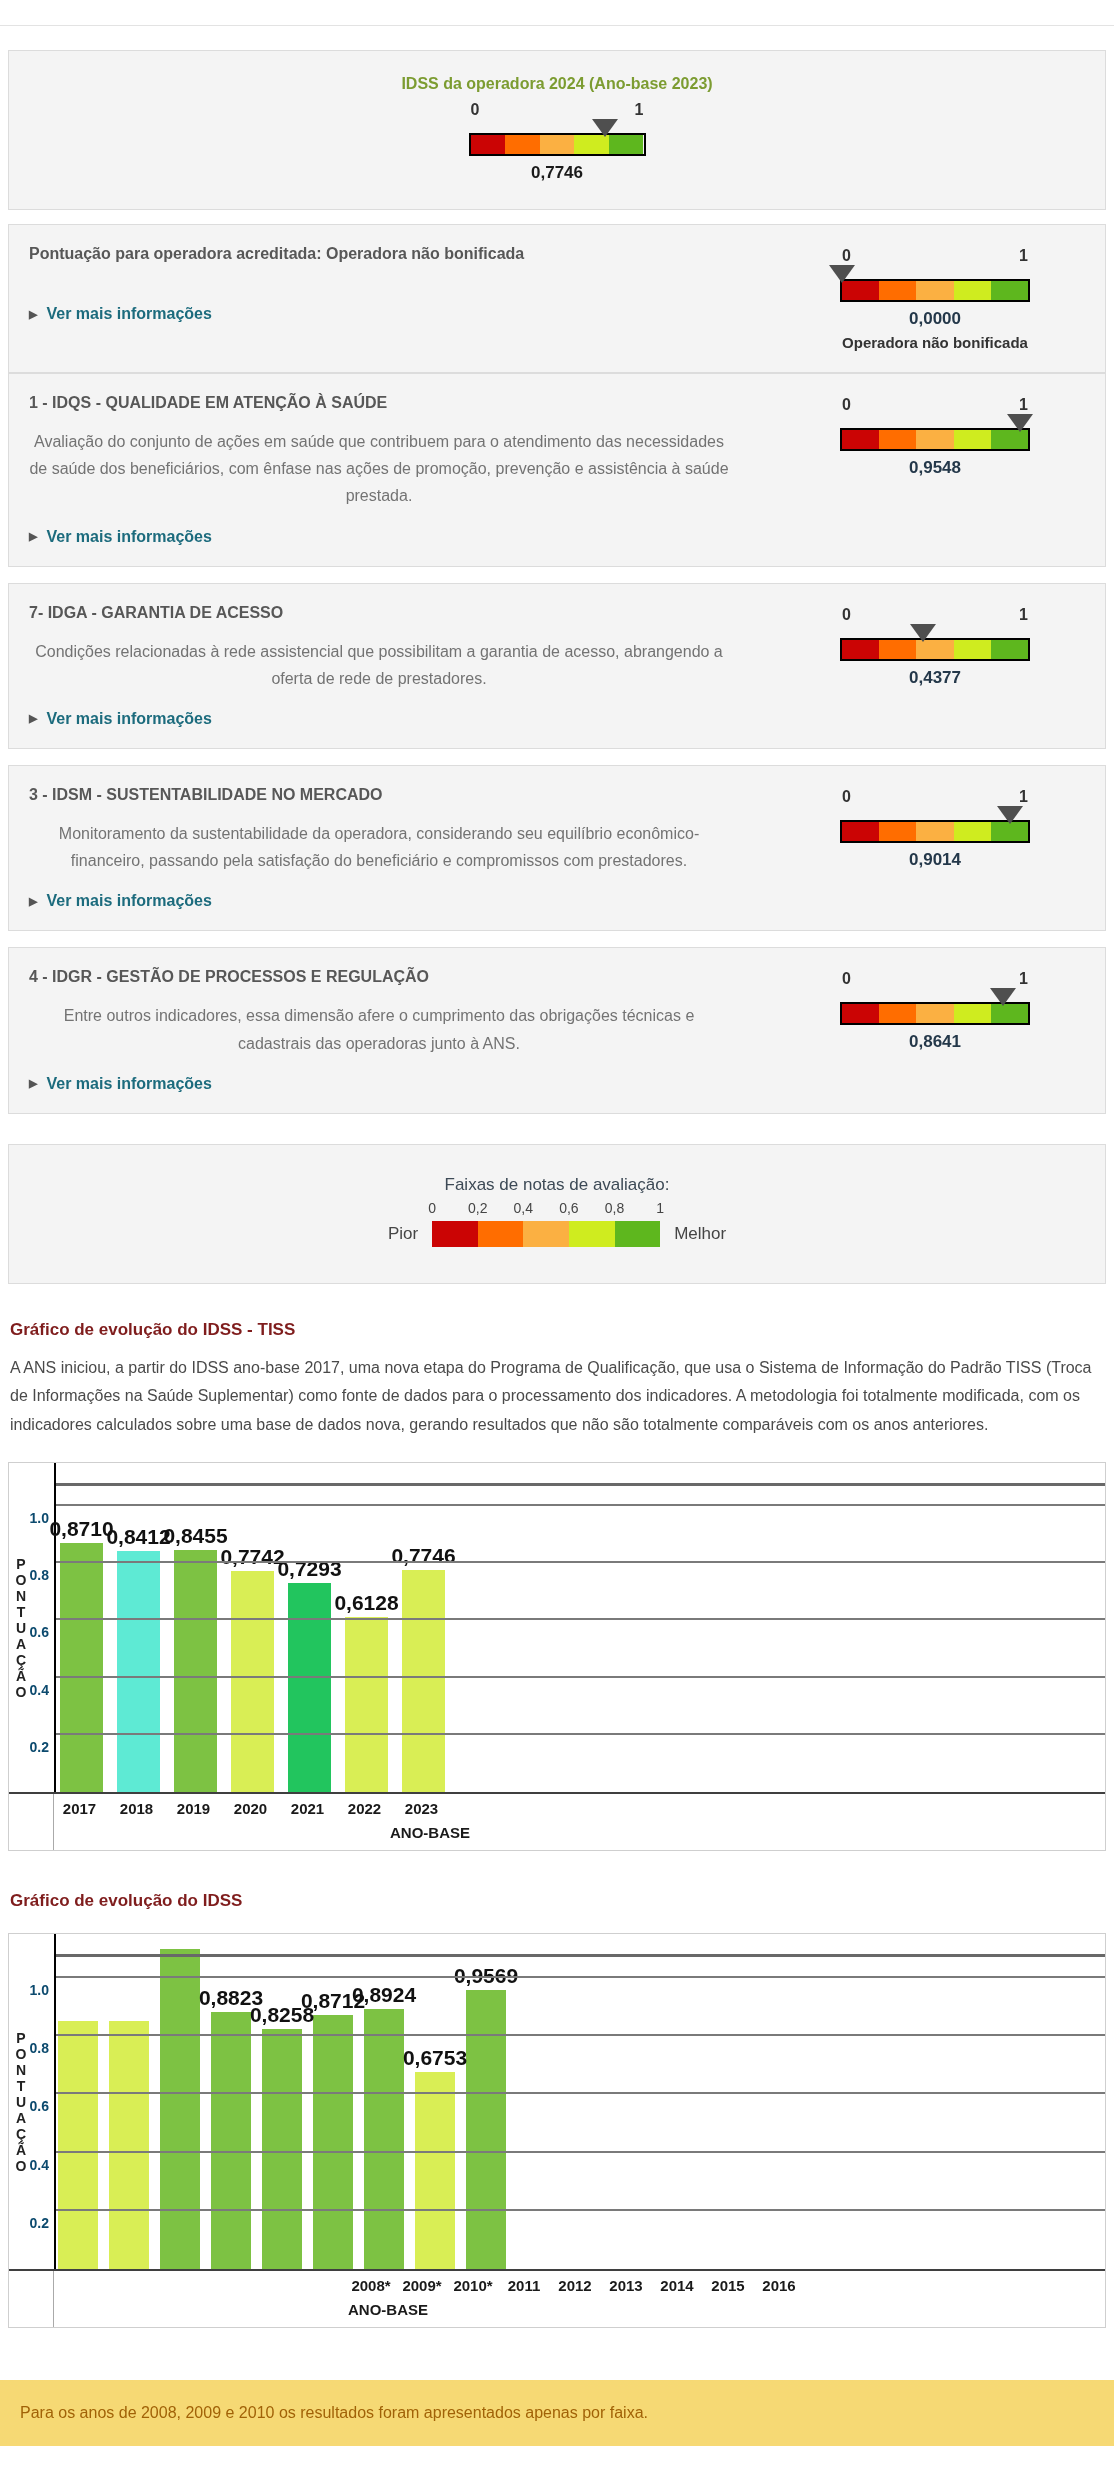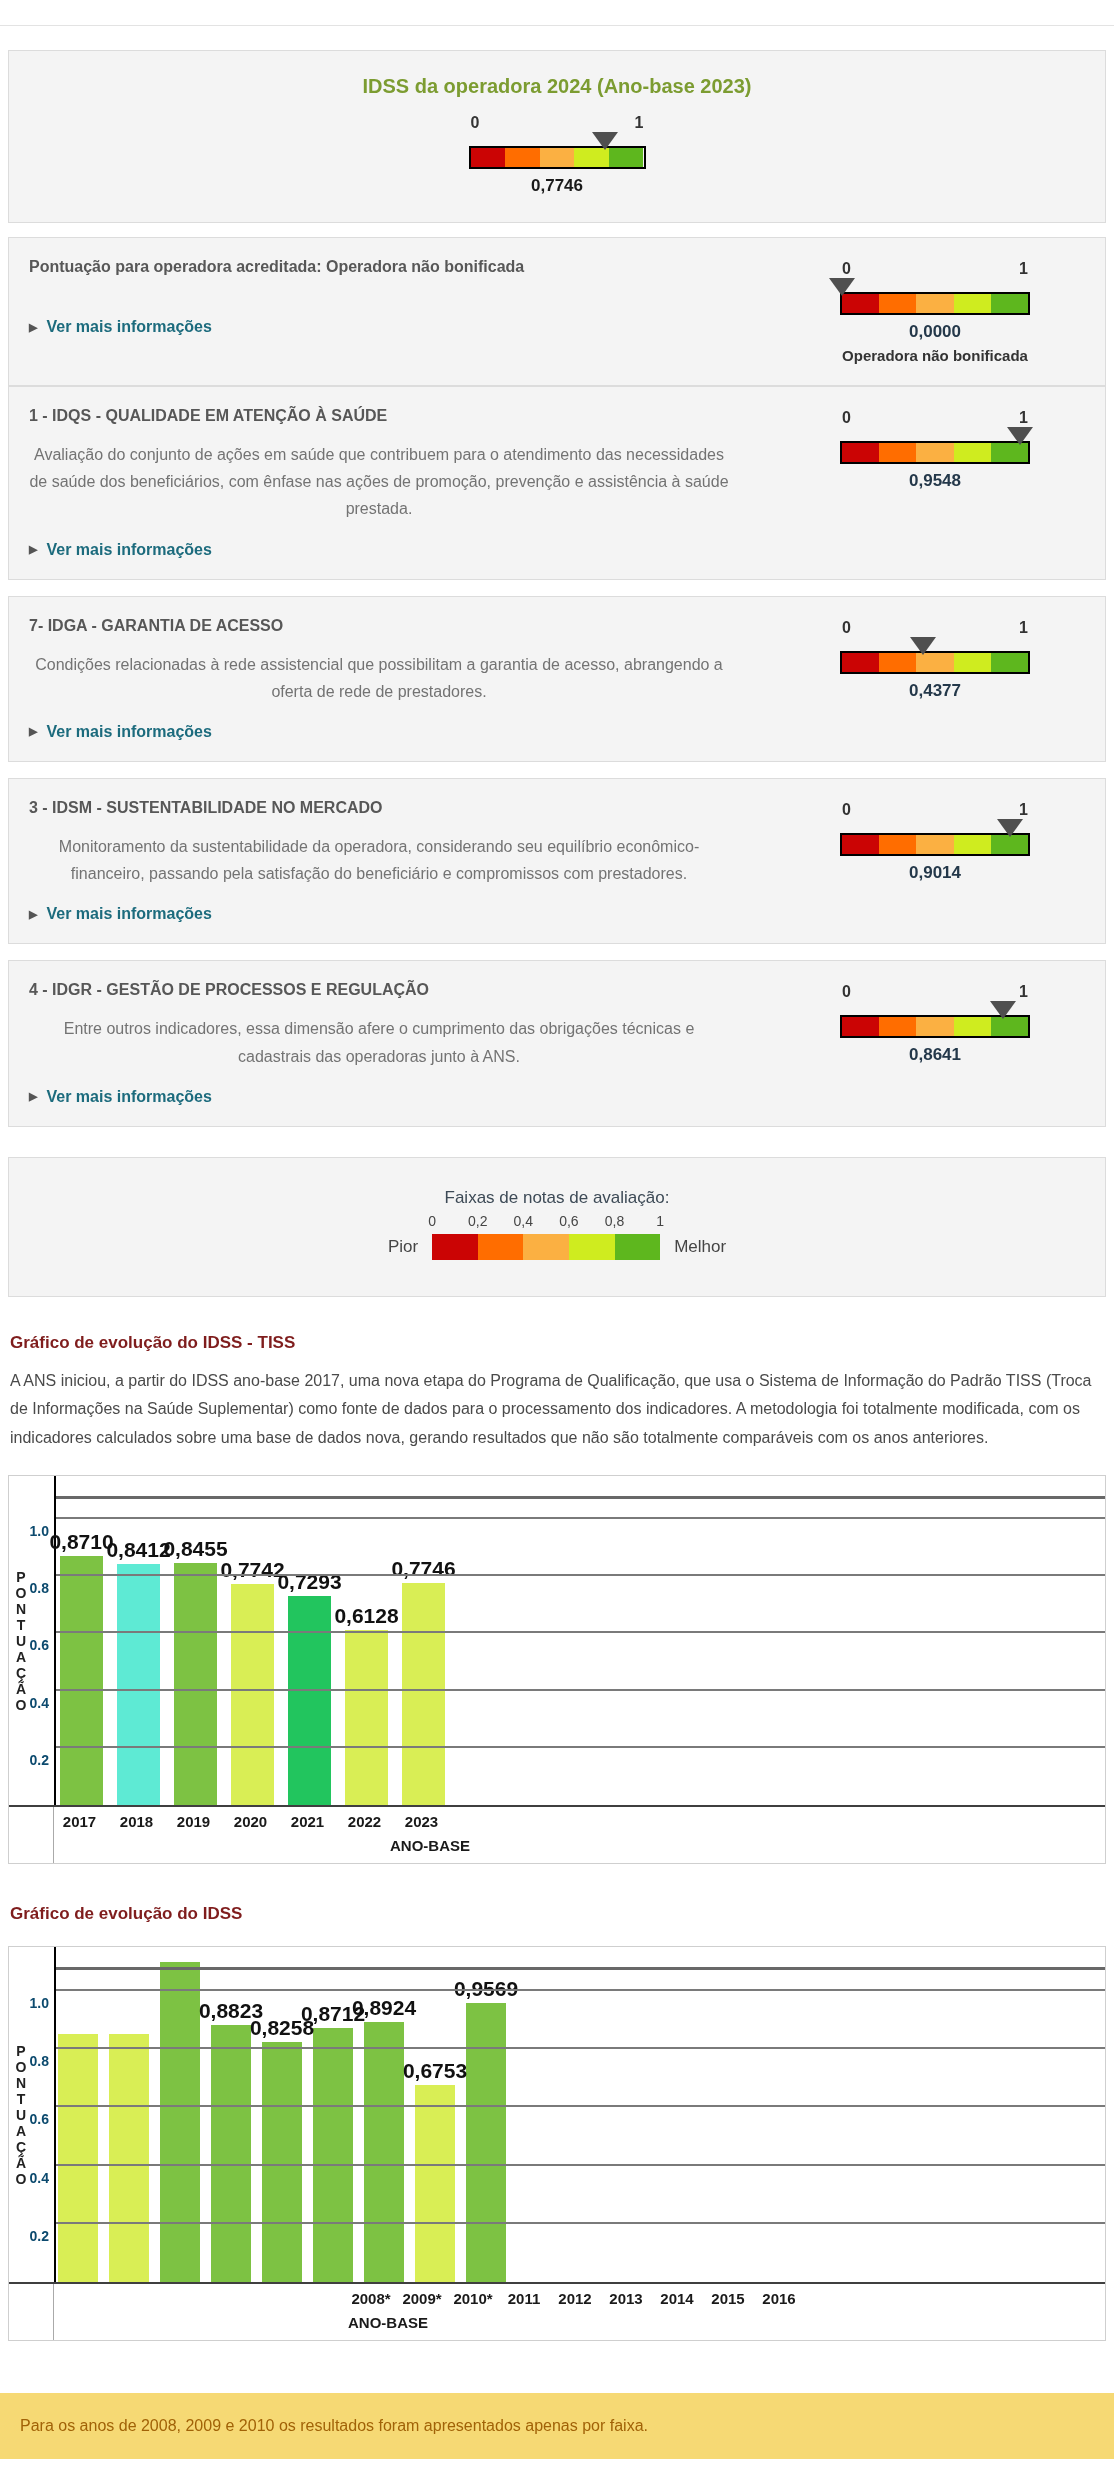--- a/index.html
+++ b/index.html
@@ -17,22 +17,22 @@
   .panel {
     margin: 0 8px;
     background: #f4f4f4;
     border: 1px solid #dcdcdc;
   }
   .panel + .panel { margin-top: 16px; }
 
   
   .panel-main { text-align: center; padding: 24px 0 26px; }
   .main-title {
-    color: #7c9c31; font-size: 20px; font-weight: bold;
-    margin: 0 0 16px;
+    color: #7c9c31; font-size: 16px; font-weight: bold;
+    margin: 0 0 8px;
   }
 
   
   .gauge { display: inline-block; text-align: center; }
   .gauge-ticks {
     display: flex; justify-content: space-between;
     font-weight: bold; font-size: 16px; color: #333;
     margin-bottom: 14px; padding: 0 2px;
   }
   .gauge-bar {

